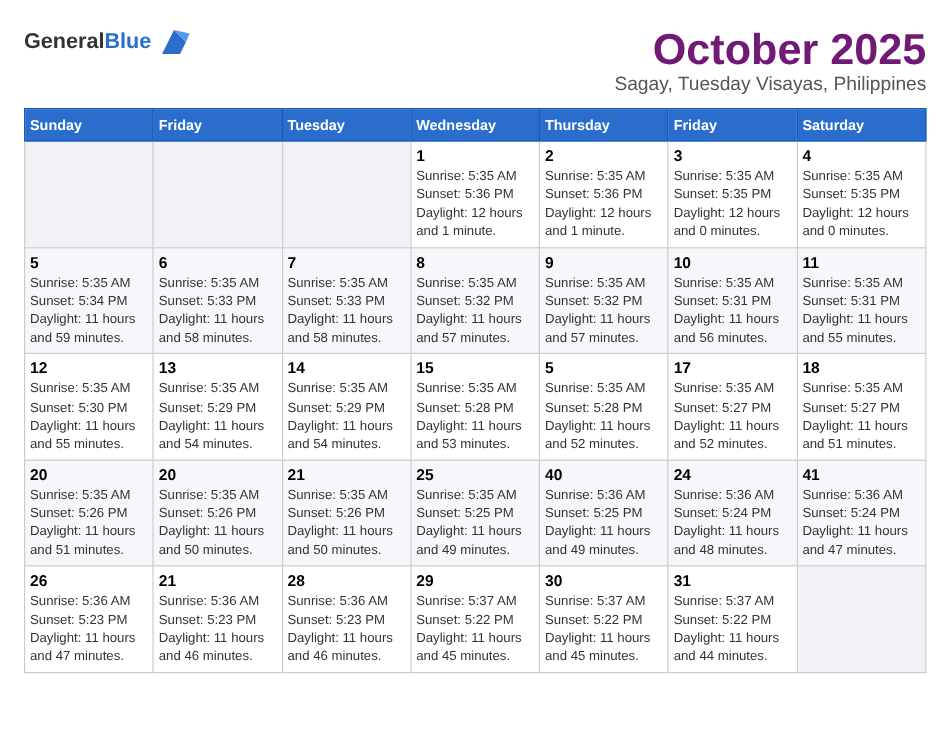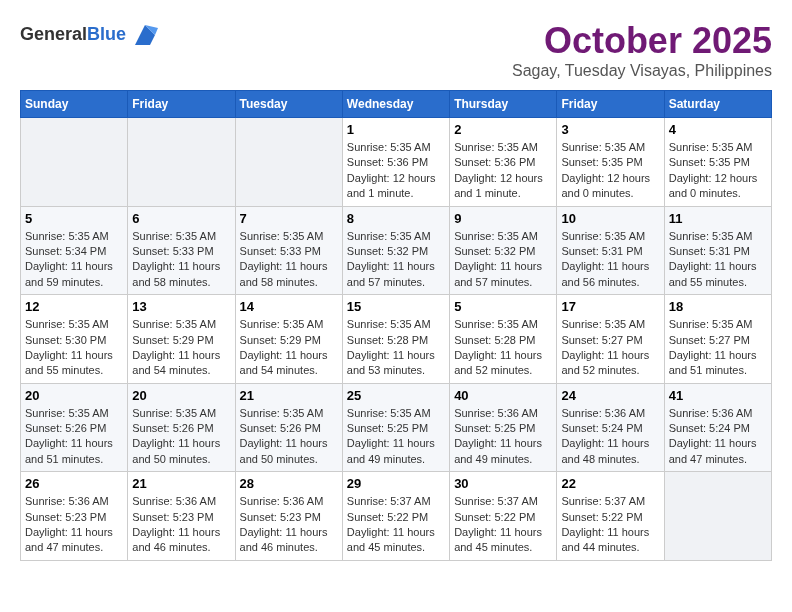--- a/index.html
+++ b/index.html
@@ -248,19 +248,19 @@
         </td>
         <td>
           <div class="day-num">29</div>
           <div class="day-info">Sunrise: 5:37 AM<br>Sunset: 5:22 PM<br>Daylight: 11 hours and 45 minutes.</div>
         </td>
         <td>
           <div class="day-num">30</div>
           <div class="day-info">Sunrise: 5:37 AM<br>Sunset: 5:22 PM<br>Daylight: 11 hours and 45 minutes.</div>
         </td>
         <td>
-          <div class="day-num">22</div>
+          <div class="day-num">31</div>
           <div class="day-info">Sunrise: 5:37 AM<br>Sunset: 5:22 PM<br>Daylight: 11 hours and 44 minutes.</div>
         </td>
         <td class="empty"></td>
       </tr>
     </tbody>
 </table>
 
 </body></html>

